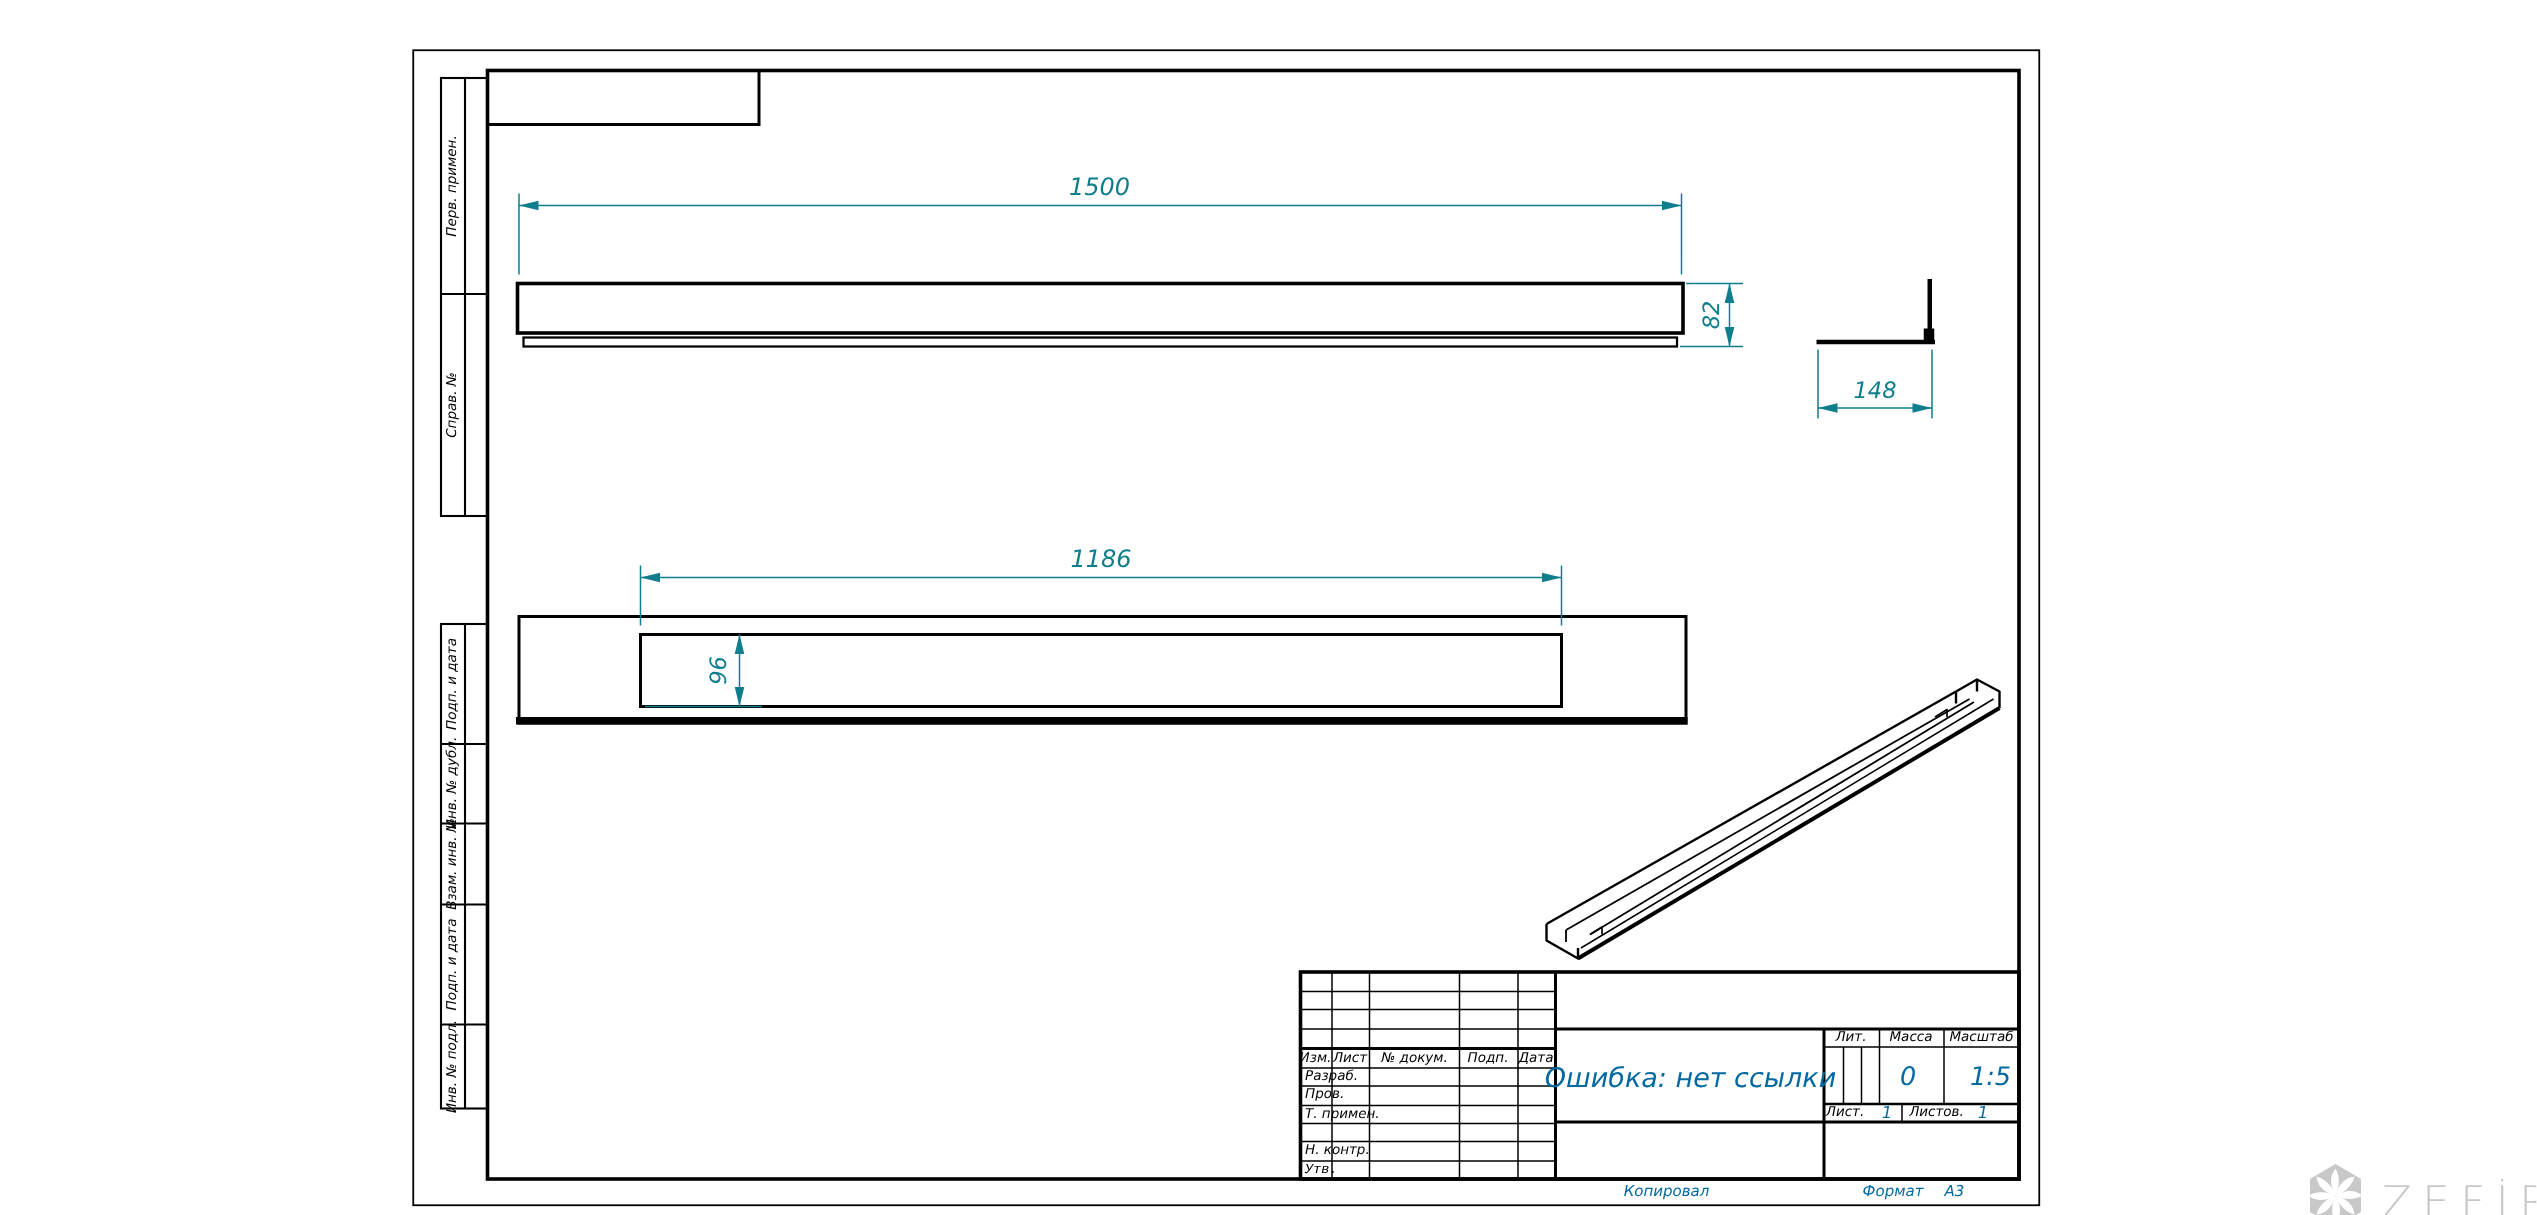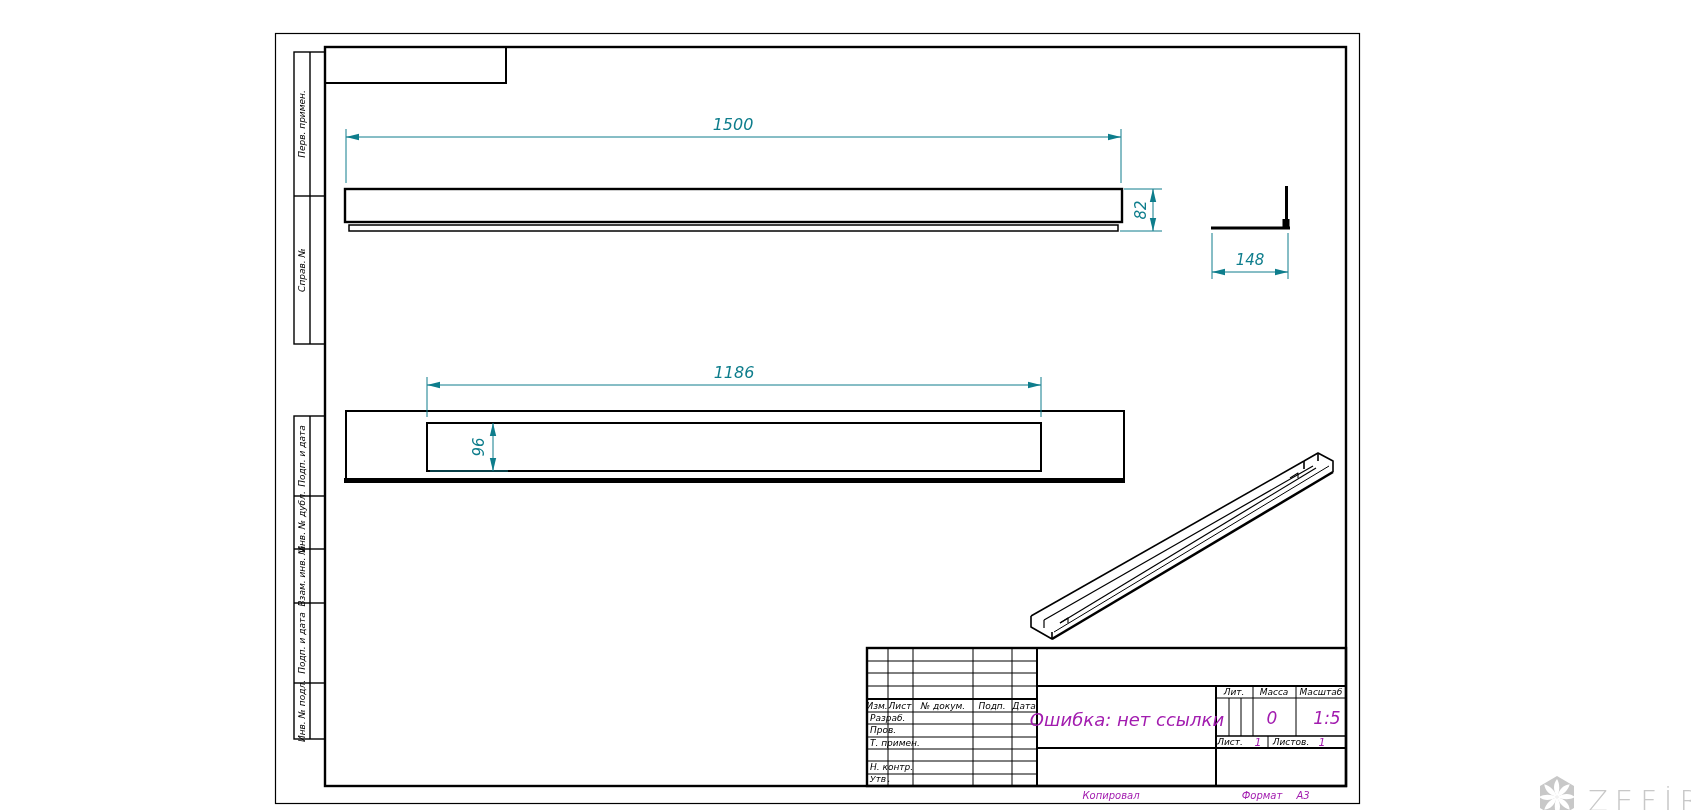--- a/index.html
+++ b/index.html
@@ -5,21 +5,21 @@
   html,body{margin:0;padding:0;background:#ffffff;}
   #canvas{position:relative;width:1691px;height:810px;background:#ffffff;overflow:hidden;
           font-family:"DejaVu Sans",sans-serif;margin-top:16px;}
   #draw-svg{position:absolute;left:0;top:0;}
   .lbl{position:absolute;color:#000;font-style:italic;white-space:nowrap;pointer-events:none;}
   .lbl.c{transform:translate(-50%,-50%);text-align:center;}
   .lbl.l{transform:translateY(-50%);}
   .rot{transform:translate(-50%,-50%) rotate(-90deg);}
   .sz9{font-size:9px;}
   .sz10{font-size:10px;}
-  .teal{color:#a21caf;}
+  .teal{color:#0369a1;}
   .doc-title{font-size:18px;}
   .big-val{font-size:17px;}
   .small-val{font-size:11px;}
   .dim-text{fill:#0e7d8c;font-family:"DejaVu Sans",sans-serif;font-style:italic;font-size:16px;text-anchor:middle;}
   .dim-text.s{font-size:15px;}
   .wm-text{position:absolute;left:1588px;top:768px;font-size:29px;letter-spacing:7px;
            color:#c8c8c8;font-weight:200;font-family:"DejaVu Sans",sans-serif;}
 </style>
 </head>
 <body>

